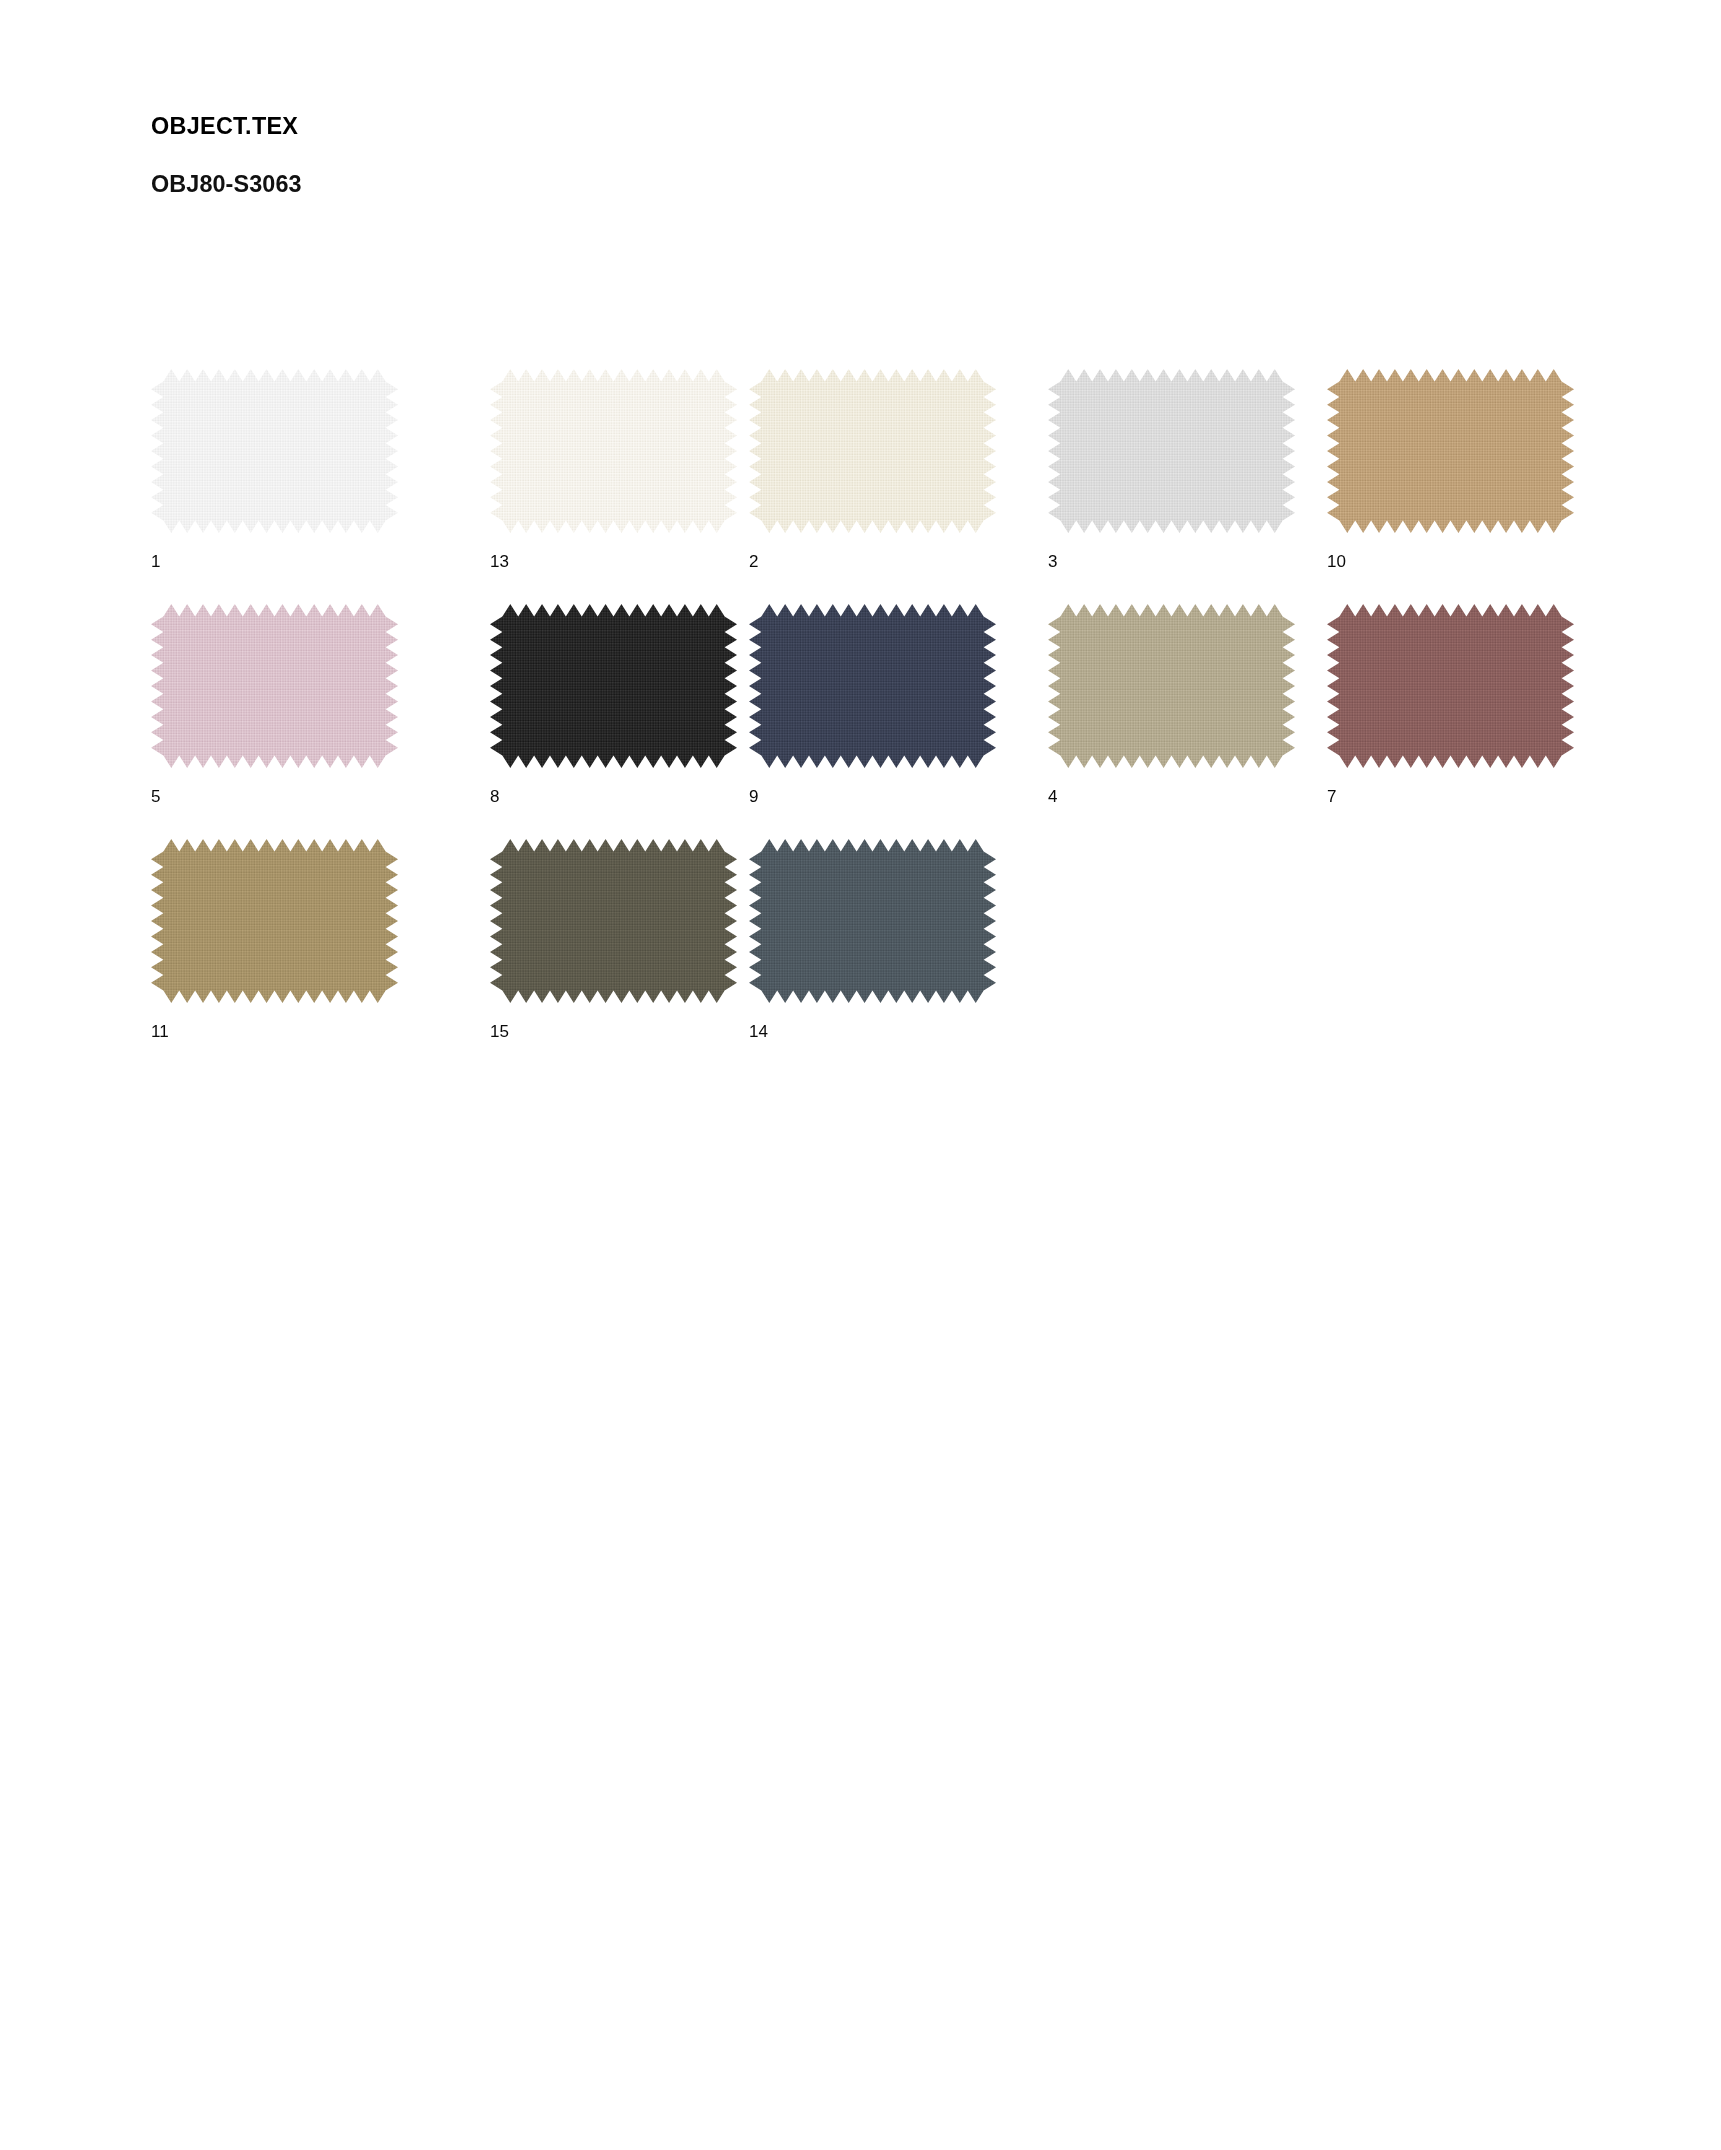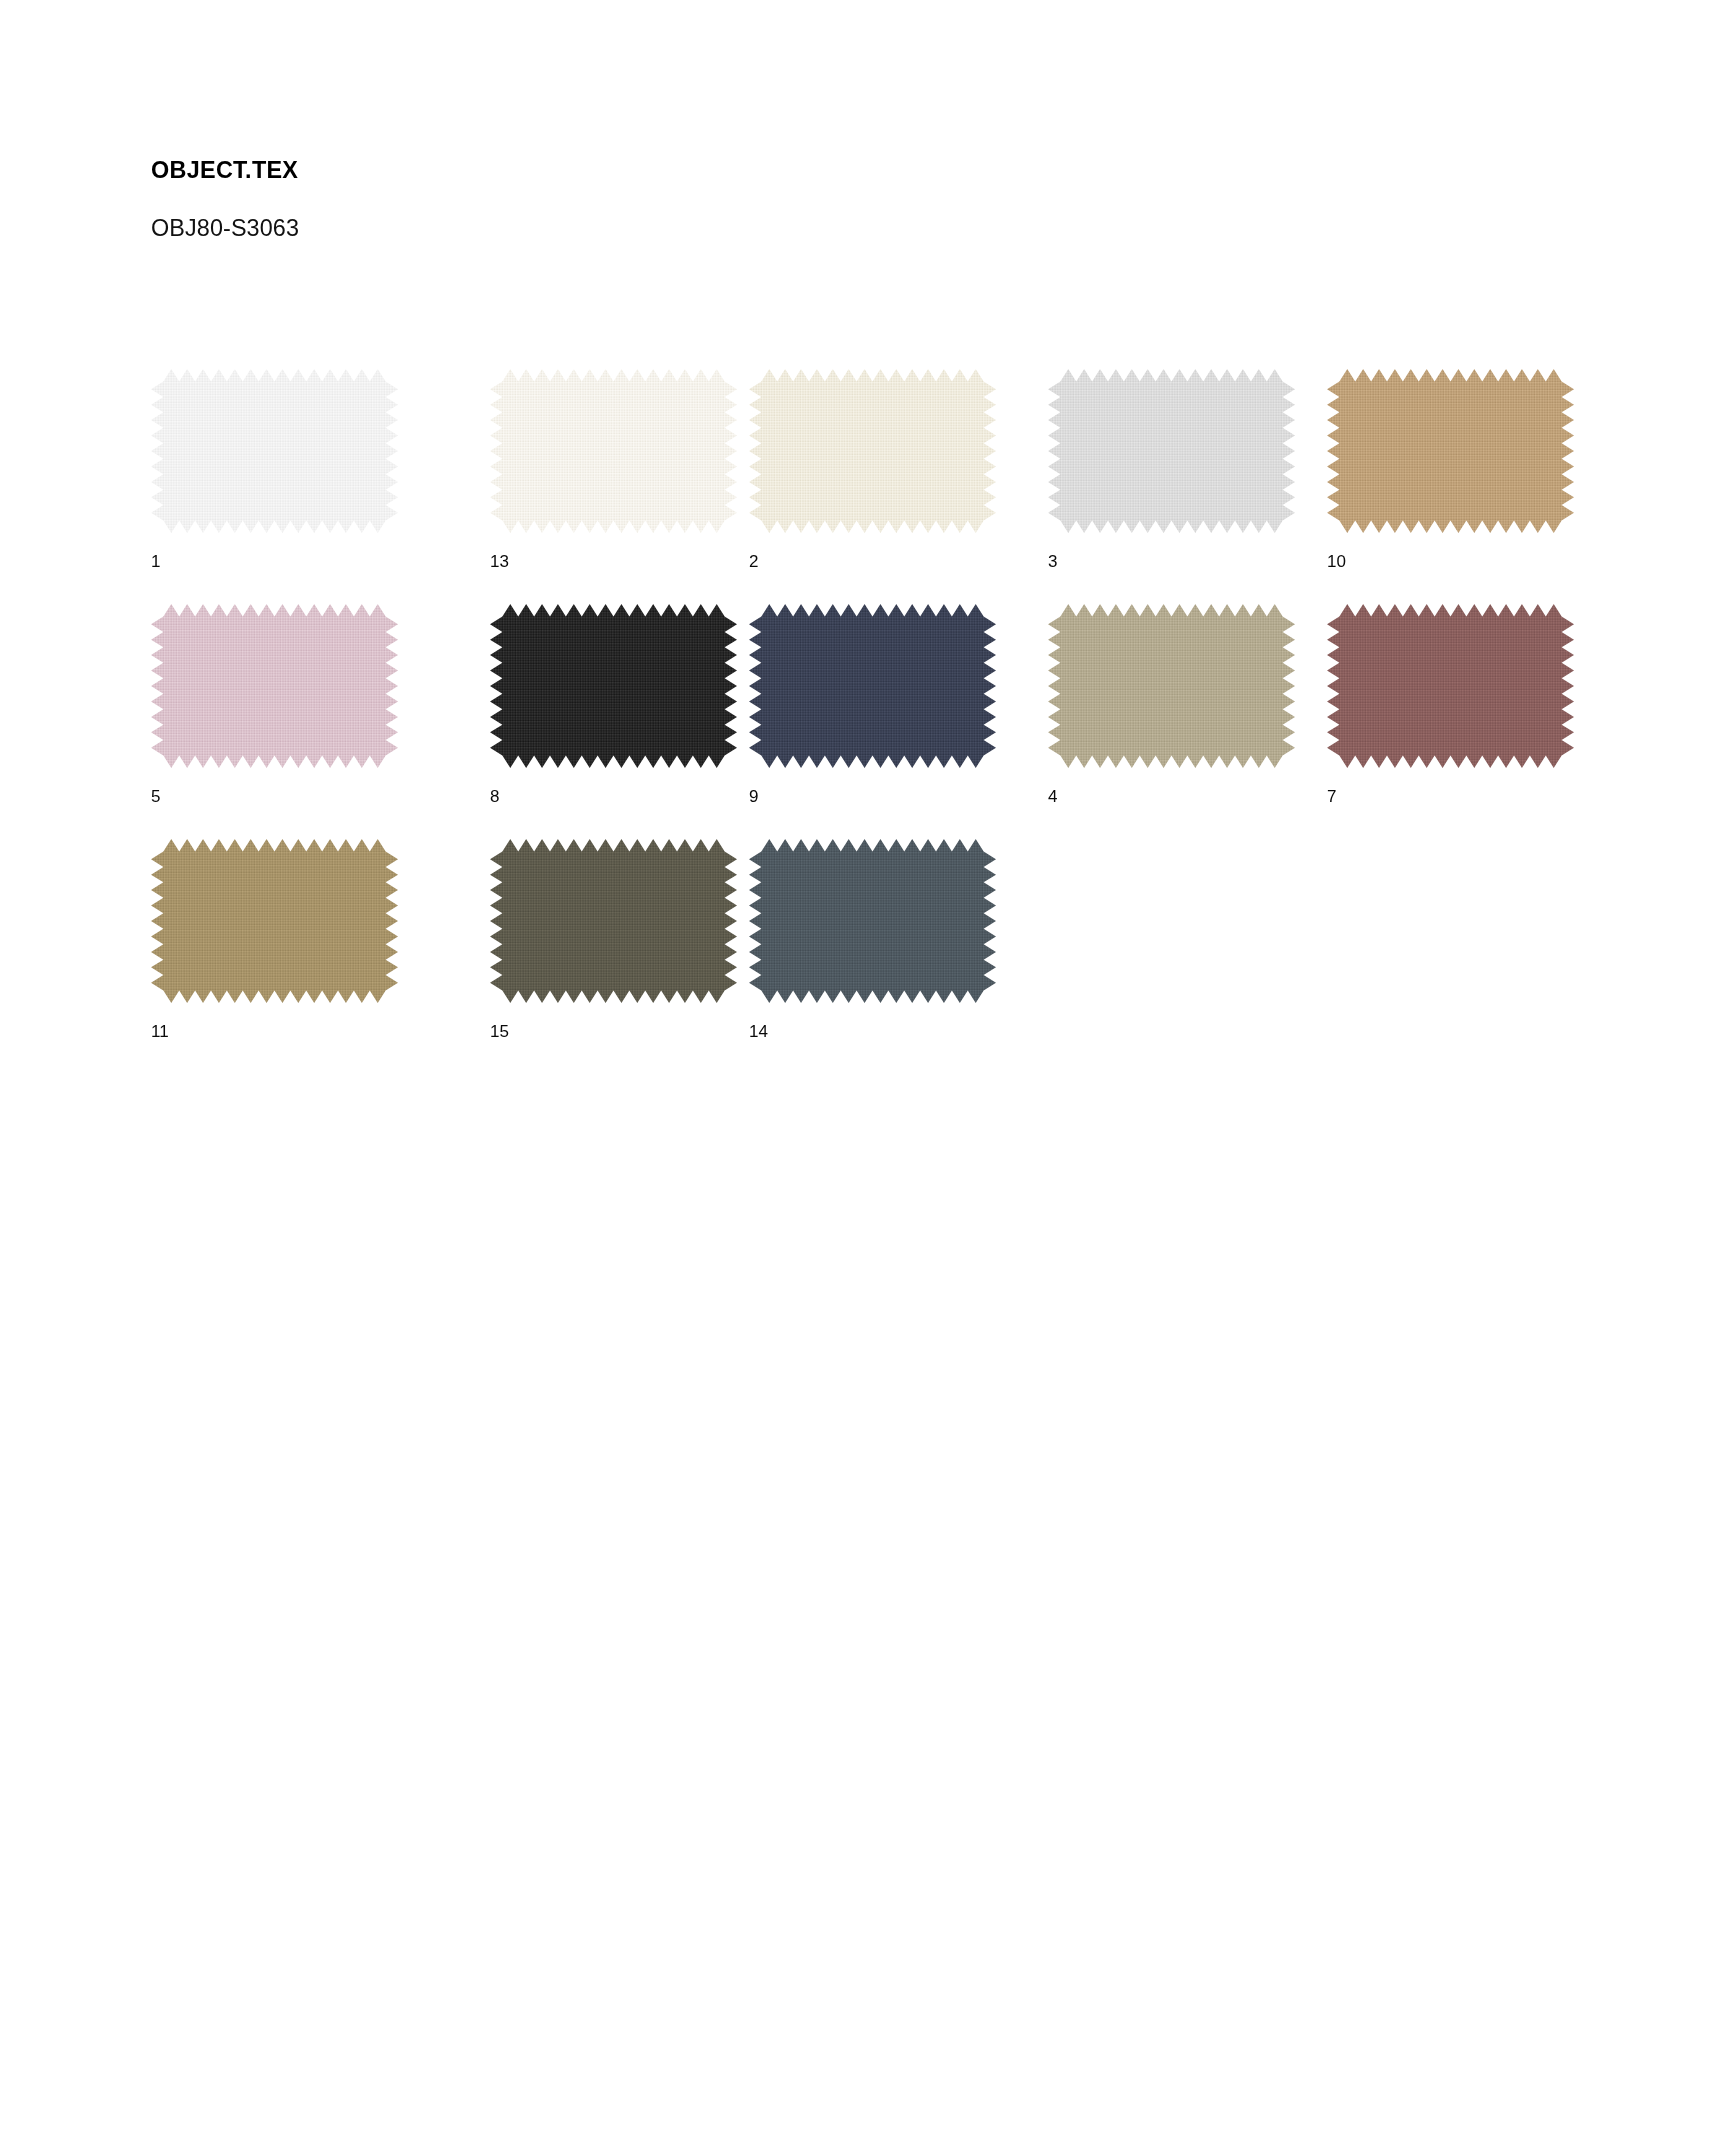--- a/index.html
+++ b/index.html
@@ -23,33 +23,32 @@
     width: 1722px;
     height: 2151px;
   }
 
   
   .header {
     position: absolute;
     left: 151px;
     top: 114px;
     width: 1040px;
-    margin-top: 44px;
   }
   .brand-title {
     font-size: 23.4px;
     font-weight: 700;
     letter-spacing: 0.3px;
     color: #000000;
     line-height: 1.1;
     margin: 0;
   }
   .doc-code {
     font-size: 23.4px;
-    font-weight: 400;
+    font-weight: 700;
     letter-spacing: 0.1px;
     color: #111111;
     line-height: 1.1;
     margin: 0;
     padding-top: 32.5px;
   }
 
   
   .swatch-grid {
     position: absolute;

